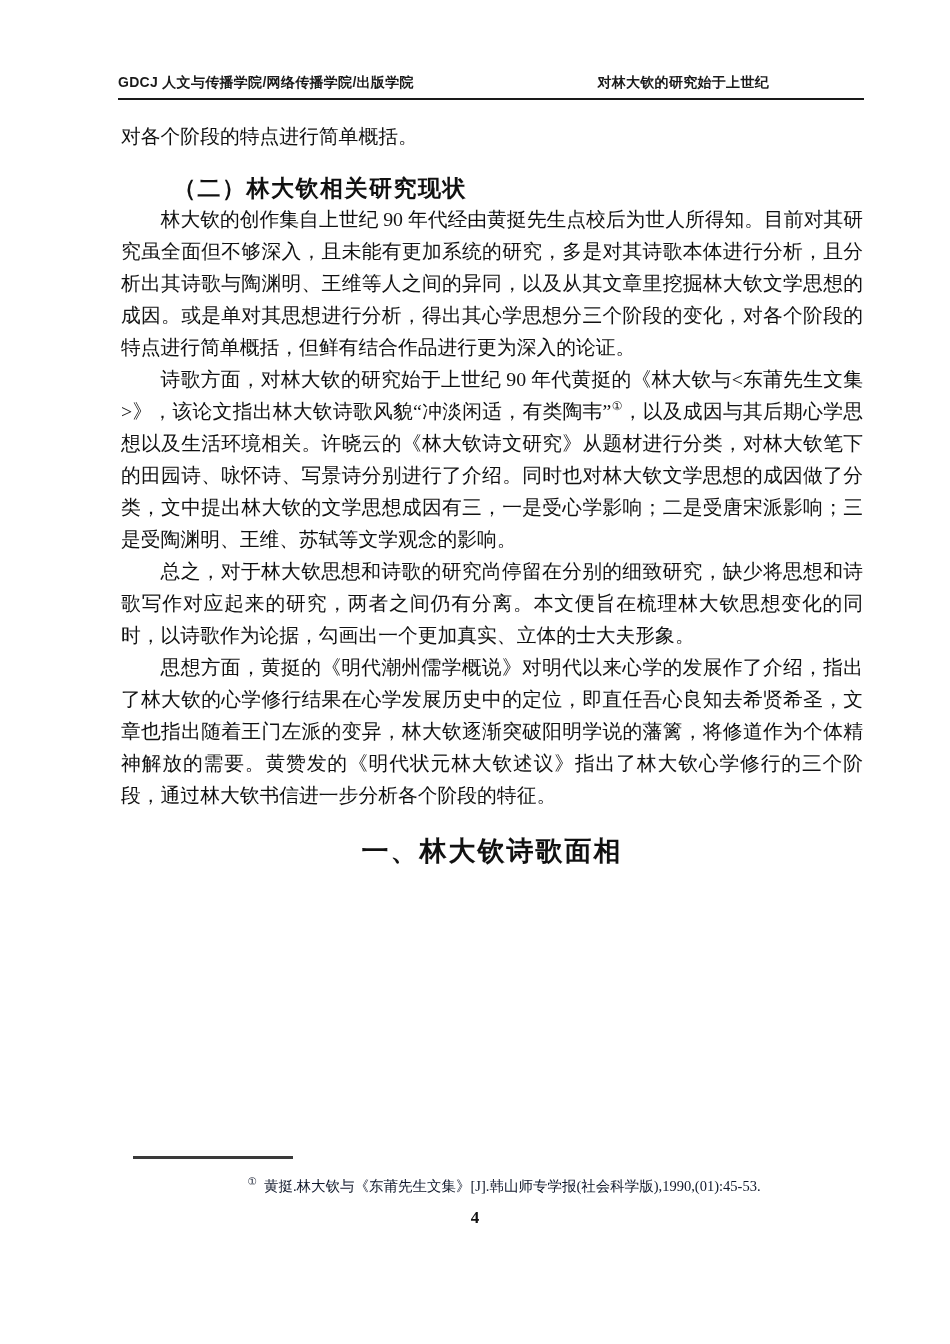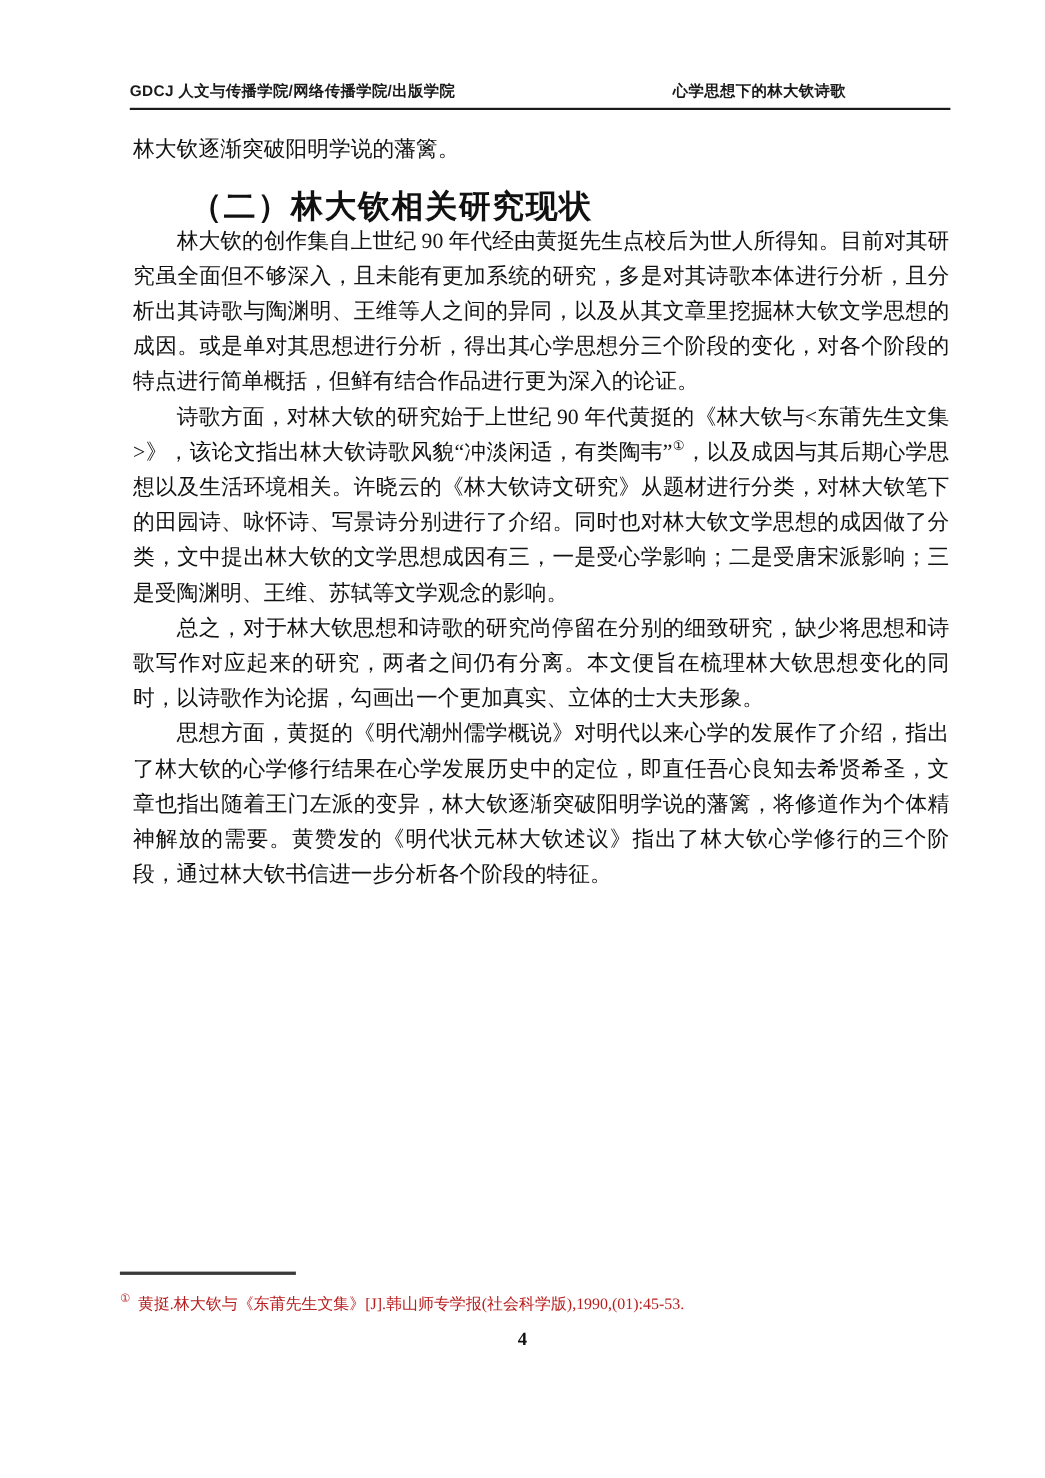--- a/index.html
+++ b/index.html
@@ -40,21 +40,21 @@
     width: 742px;
     font-size: 19.8px;
     line-height: 32px;
     text-align: justify;
   }
   .content p { margin: 0; text-indent: 2em; }
   .content p.no-indent { text-indent: 0; }
   .section-heading {
     margin: 21px 0 0 52px;
     font-family: "Liberation Sans", "DejaVu Sans", sans-serif;
-    font-size: 29px;
+    font-size: 23px;
     font-weight: bold;
     line-height: 30px;
     letter-spacing: 1.5px;
     text-align: left;
     color: #111111;
   }
   .p-first { margin-top: 60px; }
   .chapter-heading {
     margin-top: 21px;
     text-align: center;
@@ -68,26 +68,26 @@
   .p-after-chapter { margin-top: 112px; }
   .fnref {
     font-size: 12px;
     vertical-align: super;
     line-height: 0;
   }
   
   .footnote-block {
     position: absolute;
     top: 1156px;
-    left: 106px;
+    left: 130px;
     width: 742px;
     font-size: 14.5px;
     line-height: 21px;
-    text-align: left;
-    color: #b91c1c;
+    text-align: center;
+    color: #0f172a;
   }
   .footnote-sep {
     width: 160px;
     height: 0;
     border-top: 3px solid #3a3a3a;
     margin-bottom: 17px;
   }
   .fn-marker {
     font-size: 10.5px;
     vertical-align: super;
@@ -106,38 +106,39 @@
     color: #111111;
   }
 </style>
 </head>
 <body>
 
 <div class="page">
 
   <div class="header">
     <span class="header-left">GDCJ 人文与传播学院/网络传播学院/出版学院</span>
-    <span class="header-right">心学思想下的林大钦诗歌</span>
+    <span class="header-right">对林大钦的研究始于上世纪</span>
   </div>
 
   <div class="content">
-    <p class="no-indent">林大钦逐渐突破阳明学说的藩篱。</p>
+    <p class="no-indent">对各个阶段的特点进行简单概括。</p>
 
     <div class="section-heading">（二）林大钦相关研究现状</div>
 
     <p class="p-first">林大钦的创作集自上世纪 90 年代经由黄挺先生点校后为世人所得知。目前对其研究虽全面但不够深入，且未能有更加系统的研究，多是对其诗歌本体进行分析，且分析出其诗歌与陶渊明、王维等人之间的异同，以及从其文章里挖掘林大钦文学思想的成因。或是单对其思想进行分析，得出其心学思想分三个阶段的变化，对各个阶段的特点进行简单概括，但鲜有结合作品进行更为深入的论证。</p>
 
     <p>
       <span>诗歌方面，对林大钦的研究始于上世纪 90 年代黄挺的《林大钦与&lt;东莆先生文集&gt;》，该论文指出林大钦诗歌风貌“冲淡闲适，有类陶韦”</span><span class="fnref">①</span><span>，以及成因与其后期心学思想以及生活环境相关。许晓云的《林大钦诗文研究》从题材进行分类，对林大钦笔下的田园诗、咏怀诗、写景诗分别进行了介绍。同时也对林大钦文学思想的成因做了分类，文中提出林大钦的文学思想成因有三，一是受心学影响；二是受唐宋派影响；三是受陶渊明、王维、苏轼等文学观念的影响。</span>
     </p>
 
     <p>总之，对于林大钦思想和诗歌的研究尚停留在分别的细致研究，缺少将思想和诗歌写作对应起来的研究，两者之间仍有分离。本文便旨在梳理林大钦思想变化的同时，以诗歌作为论据，勾画出一个更加真实、立体的士大夫形象。</p>
 
     <p>思想方面，黄挺的《明代潮州儒学概说》对明代以来心学的发展作了介绍，指出了林大钦的心学修行结果在心学发展历史中的定位，即直任吾心良知去希贤希圣，文章也指出随着王门左派的变异，林大钦逐渐突破阳明学说的藩篱，将修道作为个体精神解放的需要。黄赞发的《明代状元林大钦述议》指出了林大钦心学修行的三个阶段，通过林大钦书信进一步分析各个阶段的特征。</p>
 
+    <div class="chapter-heading">一、林大钦诗歌面相</div>
 
   </div>
 
   <div class="footnote-block">
     <div class="footnote-sep"></div>
     <div>
       <span class="fn-marker">①</span><span>黄挺.林大钦与《东莆先生文集》[J].韩山师专学报(社会科学版),1990,(01):45-53.</span>
     </div>
   </div>
 

